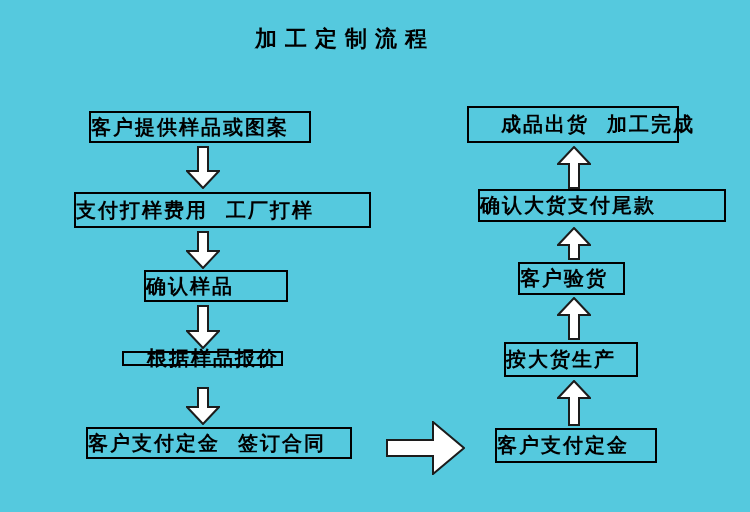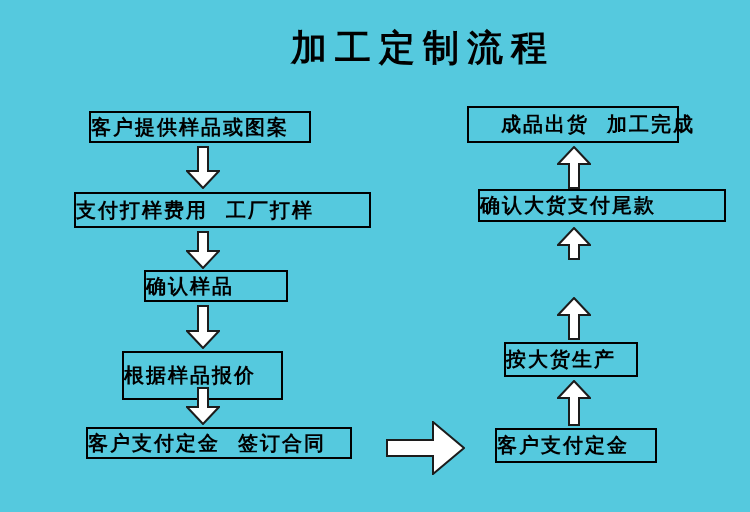--- a/index.html
+++ b/index.html
@@ -16,22 +16,22 @@
     width: 750px;
     height: 512px;
     background: var(--background, #55c9de);
     overflow: hidden;
   }
   .page-title {
     position: absolute;
     top: 24px;
     left: 255px;
     width: 300px;
-    text-align: right;
-    font-size: 36px;
+    text-align: left;
+    font-size: 22px;
     font-weight: bold;
     letter-spacing: 8px;
     color: var(--text, #000);
     font-family: "DejaVu Serif", serif;
     white-space: nowrap;
   }
   .fbox {
     position: absolute;
     border: 2px solid var(--box-border, #000);
     background: transparent;
@@ -53,21 +53,21 @@
   .arrow polygon {
     fill: var(--arrow-fill, #fff);
     stroke: var(--arrow-outline, #1c1c1c);
     stroke-width: 2;
     stroke-linejoin: miter;
   }
   
   .b-l1 { left: 89px;  top: 111px; width: 222px; height: 32px; }
   .b-l2 { left: 74px;  top: 192px; width: 297px; height: 36px; }
   .b-l3 { left: 144px; top: 270px; width: 144px; height: 32px; }
-  .b-l4 { left: 122px; top: 351px; width: 161px; height: 49px; }
+  .b-l4 { left: 122px; top: 351px; width: 161px; height: 15px; padding-left: 23px; }
   .b-l5 { left: 86px;  top: 427px; width: 266px; height: 32px; }
   
   .a-l1 { left: 186px; top: 146px; }
   .a-l2 { left: 186px; top: 231px; }
   .a-l3 { left: 186px; top: 305px; }
   .a-l4 { left: 186px; top: 387px; }
   
   .b-r1 { left: 467px; top: 106px; width: 212px; height: 37px; padding-left: 32px; }
   .b-r2 { left: 478px; top: 189px; width: 248px; height: 33px; }
   .b-r3 { left: 518px; top: 262px; width: 107px; height: 33px; }
@@ -125,20 +125,23 @@
   </div>
   <svg class="arrow a-r1" width="34" height="43" viewBox="0 0 34 43">
     <polygon points="17,1 33,18 22,18 22,42 12,42 12,18 1,18"></polygon>
   </svg>
   <div class="fbox b-r2">
     <span>确认大货支付尾款</span>
   </div>
   <svg class="arrow a-r2" width="34" height="33" viewBox="0 0 34 33">
     <polygon points="17,1 33,18 22,18 22,32 12,32 12,18 1,18"></polygon>
   </svg>
+  <div class="fbox b-r3">
+    <span>客户验货</span>
+  </div>
   <svg class="arrow a-r3" width="34" height="43" viewBox="0 0 34 43">
     <polygon points="17,1 33,18 22,18 22,42 12,42 12,18 1,18"></polygon>
   </svg>
   <div class="fbox b-r4">
     <span>按大货生产</span>
   </div>
   <svg class="arrow a-r4" width="34" height="46" viewBox="0 0 34 46">
     <polygon points="17,1 33,18 22,18 22,45 12,45 12,18 1,18"></polygon>
   </svg>
   <div class="fbox b-r5">

